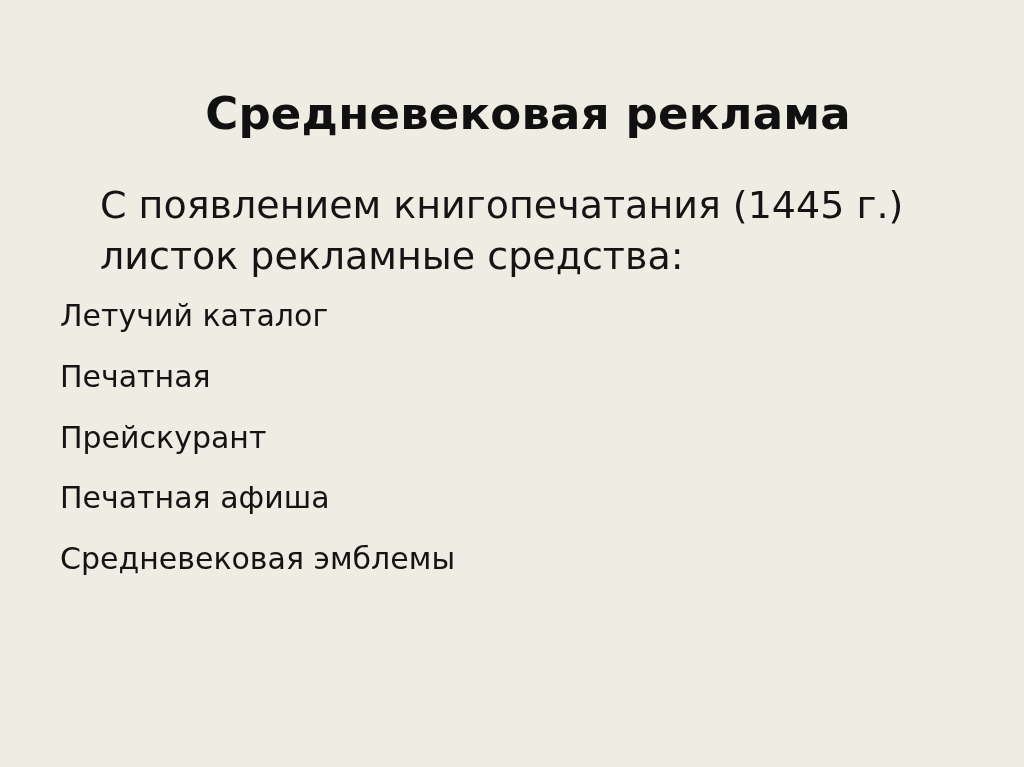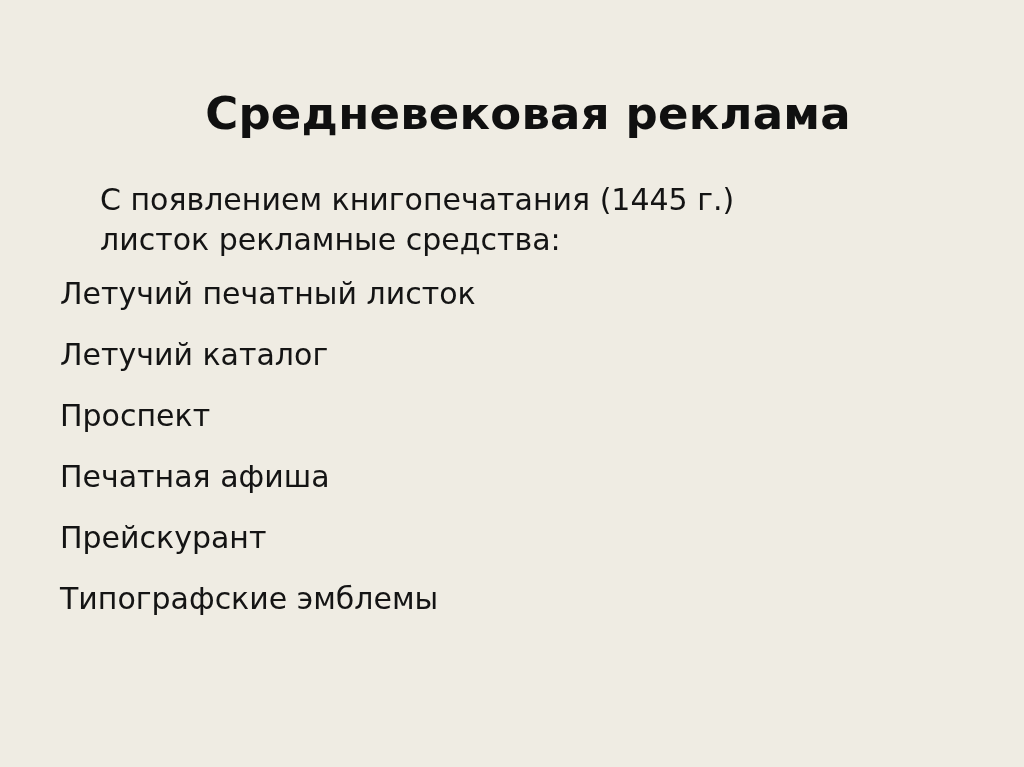--- a/index.html
+++ b/index.html
@@ -34,21 +34,21 @@
     line-height: 1.15;
     padding-left: 16px;
   }
   .body-block {
     position: absolute;
     top: 180px;
     left: 60px;
     width: 900px;
   }
   .intro {
-    font-size: 30px;
+    font-size: 38px;
     line-height: 1.34;
     color: #141414;
     margin: 0 0 14px 0;
     padding-left: 40px;
     text-indent: 0;
   }
   .intro .line2 {
     display: block;
   }
   .bullet-list {
@@ -72,22 +72,21 @@
   <h1 class="slide-title">Средневековая реклама</h1>
 
   <div class="body-block">
 
     <p class="intro">
       <span>С появлением книгопечатания (1445 г.)</span>
       <span class="line2">листок рекламные средства:</span>
     </p>
 
     <ul class="bullet-list">
-      <li>Летучий печатный листок</li>
       <li>Летучий каталог</li>
-      <li>Проспект</li>
+      <li>Печатная</li>
+      <li>Прейскурант</li>
       <li>Печатная афиша</li>
-      <li>Прейскурант</li>
-      <li>Типографские эмблемы</li>
+      <li>Средневековая эмблемы</li>
     </ul>
 
   </div>
 </div>
 
 </body></html>

